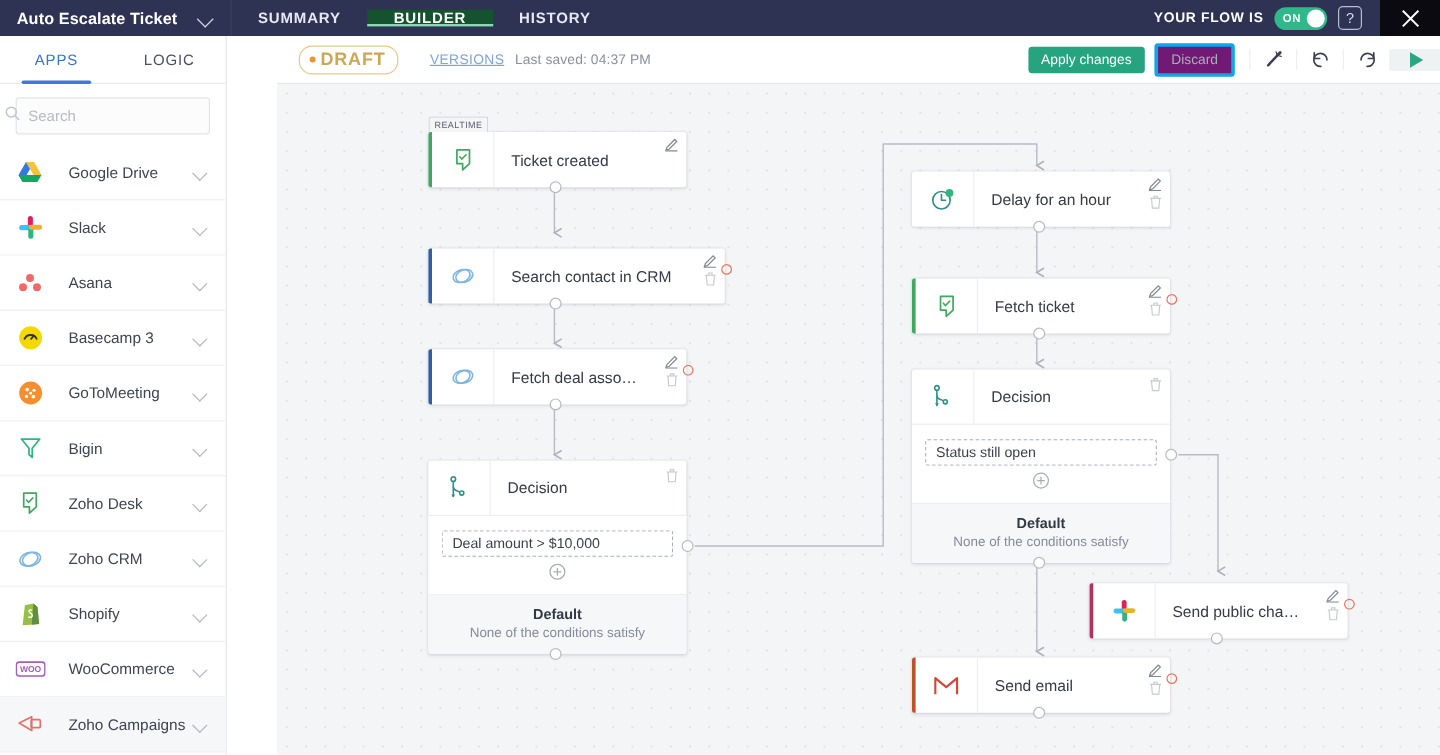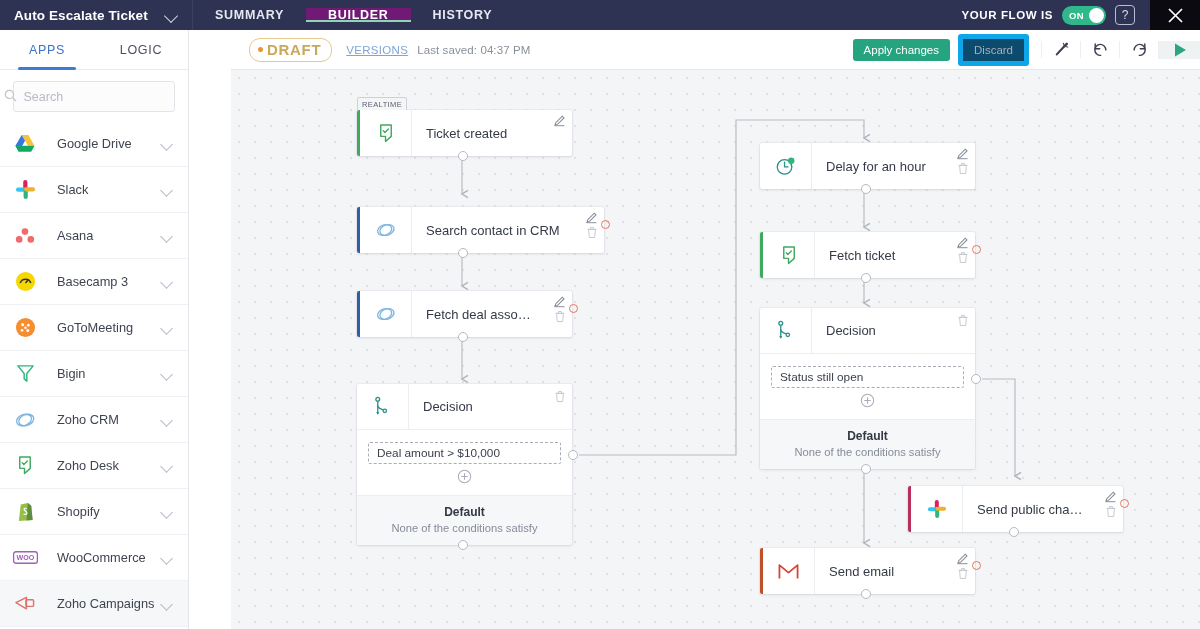--- a/index.html
+++ b/index.html
@@ -29,21 +29,21 @@
     content: ""; position: absolute; left: 2px; top: 4px;
     width: 9px; height: 9px; border-right: 1.6px solid #cfd2e0;
     border-bottom: 1.6px solid #cfd2e0; transform: rotate(45deg);
   }
   .topnav { display: flex; align-items: center; }
   .topnav-tab {
     display: flex; align-items: center; justify-content: center;
     padding: 0 22px; color: #e6e8f2; font-size: 12.5px; font-weight: bold;
     letter-spacing: .7px; cursor: pointer; position: relative;
   }
-  .topnav-tab.active { background: #701a75; color: #ffffff; text-decoration: underline; }
+  .topnav-tab.active { background: #14532d; color: #ffffff; text-decoration: underline; }
   .topnav-tab.active::after {
     content: ""; position: absolute; left: 0; right: 0; bottom: 0;
     height: 2px; background: #8fd6b9;
   }
   .top-right {
     margin-left: auto; display: flex; align-items: center; gap: 9px;
     padding-right: 0;
   }
   .flow-is-label {
     color: #ffffff; font-size: 11.5px; font-weight: bold; letter-spacing: .6px;
@@ -126,34 +126,34 @@
     background: #ffffff; border-bottom: 1px solid #e4e6eb;
     display: flex; align-items: center; padding-left: 18px;
   }
   .draft-badge {
     border: 1px solid #e4c98c; border-radius: 11px; padding: 2.5px 10px 2.5px 8px;
     font-size: 15px; letter-spacing: .7px; color: #c9a959; font-weight: bold;
     display: flex; align-items: center; gap: 4px;
   }
   .draft-dot { width: 5px; height: 5px; border-radius: 50%; background: #e8943a; }
   .versions-link {
-    margin-left: 14px; font-size: 11.5px; color: #7fa4d6;
+    margin-left: 26px; font-size: 11.5px; color: #7fa4d6;
     text-decoration: underline; letter-spacing: .3px; cursor: pointer;
   }
   .last-saved {
     margin-left: 9px; font-size: 11.5px; color: #8a8f9c; letter-spacing: .1px;
   }
   .actionbar-right { margin-left: auto; display: flex; align-items: center; height: 40px; }
   .apply-btn {
     align-self: center; background: #26a37f; color: #fff; border: 0;
     border-radius: 3px; font-size: 11.5px; font-family: inherit;
     padding: 5px 11px; cursor: pointer; font-weight: normal;
   }
   .discard-btn {
-    align-self: center; background: #0c4a6e; color: #a9adb8; border: 5px solid #0ea5e9;
+    align-self: center; background: #701a75; color: #a9adb8; border: 3px solid #0ea5e9;
     border-radius: 3px; font-size: 11.5px; font-family: inherit;
     padding: 5px 11px; margin-left: 8px; cursor: pointer;
   }
   .tool-btn {
     width: 39px; display: flex; align-items: center; justify-content: center;
     border-left: 1px solid #eceef2; cursor: pointer;
   }
   .tool-btn:first-of-type { margin-left: 12px; }
   .run-btn {
     width: 42px; display: flex; align-items: center; justify-content: center;
@@ -349,37 +349,37 @@
           <svg width="21" height="21" viewBox="0 0 22 22" aria-hidden="true">
             <path d="M3 3 L19 3 L12.4 11 L12.4 19 L9.6 16.6 L9.6 11 Z" fill="none" stroke="#2eb67d" stroke-width="1.5" stroke-linejoin="round"></path>
           </svg>
         </span>
         <span class="app-label">Bigin</span>
         <span class="chev"></span>
       </div>
 
       <div class="app-row">
         <span class="app-icon">
+          <svg width="20" height="21" viewBox="0 0 21 22" aria-hidden="true">
+            <path d="M14.5 2 L5 2 L5 14 L10 14 L10 19.5 L16 14 L16 2 Z" fill="none" stroke="#41a85f" stroke-width="1.5" stroke-linejoin="round"></path>
+            <path d="M7.5 8 L9.3 10 L13 6.2" fill="none" stroke="#41a85f" stroke-width="1.4" stroke-linecap="round"></path>
+          </svg>
+        </span>
+        <span class="app-label">Zoho Desk</span>
+        <span class="chev"></span>
+      </div>
+
+      <div class="app-row">
+        <span class="app-icon">
           <svg width="22" height="20" viewBox="0 0 24 22" aria-hidden="true">
             <ellipse cx="11" cy="11" rx="8.5" ry="6" fill="none" stroke="#7fb6e0" stroke-width="1.5" transform="rotate(-20 11 11)"></ellipse>
             <ellipse cx="13.4" cy="11" rx="8.5" ry="6" fill="none" stroke="#7fb6e0" stroke-width="1.5" transform="rotate(-20 13.4 11)"></ellipse>
           </svg>
         </span>
         <span class="app-label">Zoho CRM</span>
-        <span class="chev"></span>
-      </div>
-
-      <div class="app-row">
-        <span class="app-icon">
-          <svg width="20" height="21" viewBox="0 0 21 22" aria-hidden="true">
-            <path d="M14.5 2 L5 2 L5 14 L10 14 L10 19.5 L16 14 L16 2 Z" fill="none" stroke="#41a85f" stroke-width="1.5" stroke-linejoin="round"></path>
-            <path d="M7.5 8 L9.3 10 L13 6.2" fill="none" stroke="#41a85f" stroke-width="1.4" stroke-linecap="round"></path>
-          </svg>
-        </span>
-        <span class="app-label">Zoho Desk</span>
         <span class="chev"></span>
       </div>
 
       <div class="app-row">
         <span class="app-icon">
           <svg width="19" height="21" viewBox="0 0 20 22" aria-hidden="true">
             <path d="M5 3.5 L12.5 2 L16 5 L17.5 20 L3 21 L5 3.5 Z" fill="#95bf47"></path>
             <path d="M12.5 2 L16 5 L17.5 20 L11 20.5 Z" fill="#5e8e3e"></path>
             <path d="M11.2 8 C10 7.2 8.4 7.6 8.6 9 C8.8 10.4 11.4 10.6 11.5 12.4 C11.6 14 9.6 14.6 8 13.6" fill="none" stroke="#fff" stroke-width="1.3"></path>
           </svg>

